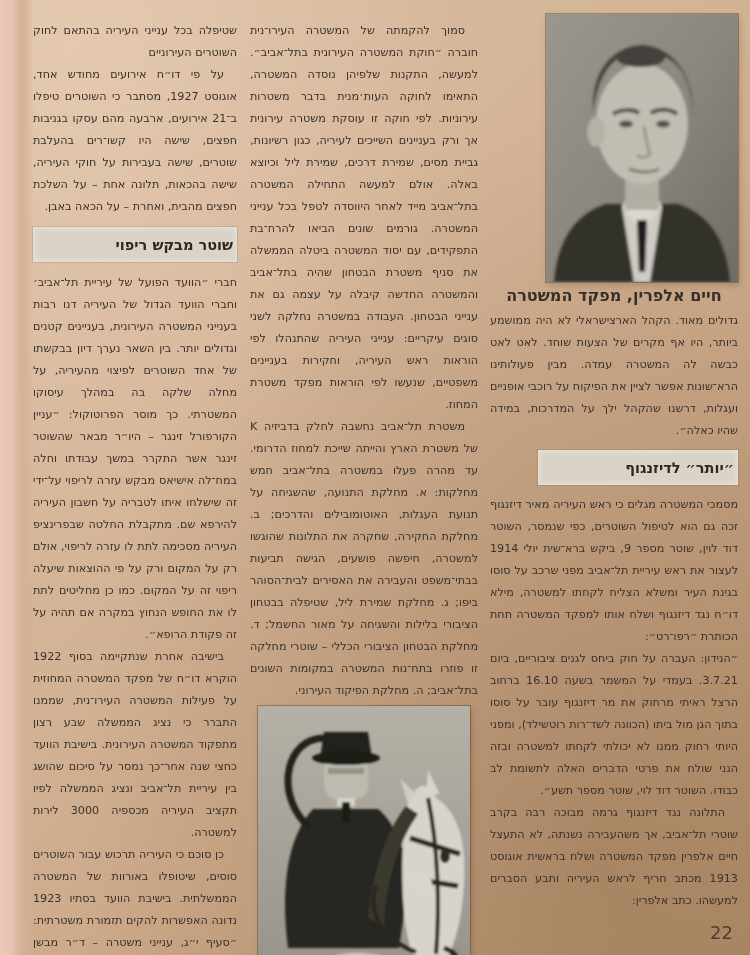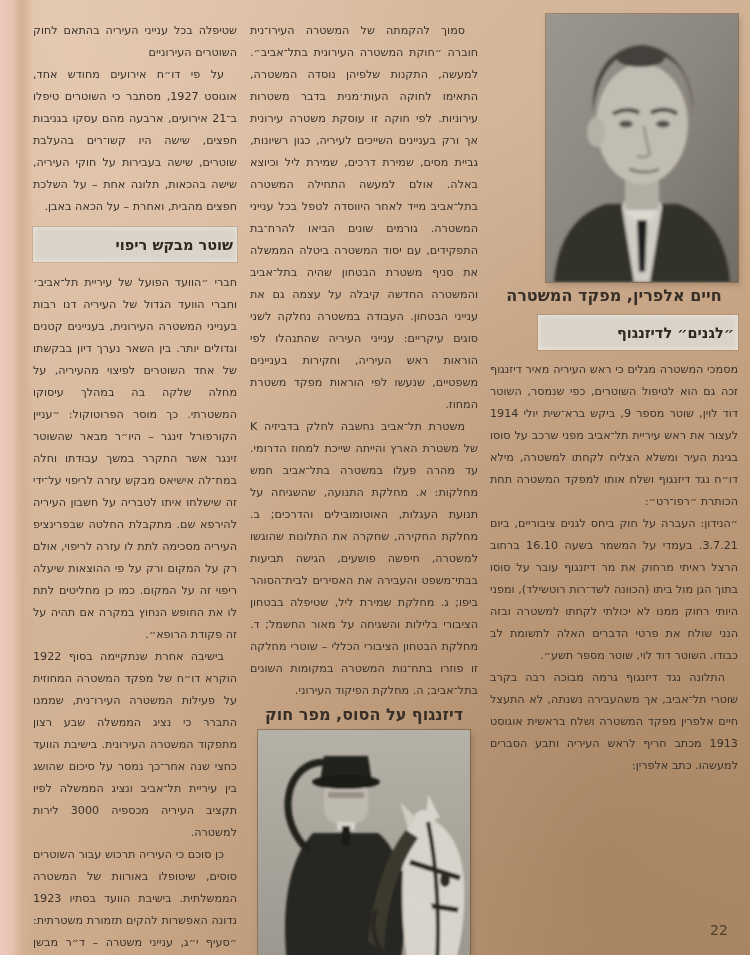--- a/index.html
+++ b/index.html
@@ -21,42 +21,41 @@
   .section-box{
     display:block;margin:9px 0 10px;padding:7px 4px 6px;
     background:#dad3c8;box-shadow:0 0 0 1px rgba(90,70,50,.15), inset 0 0 6px rgba(255,255,255,.5);
     text-align:right;font-weight:bold;font-size:14.5px;color:#30281f;text-indent:0;
   }
   .section-box-right{width:192px;margin:8px 0 9px;}
   .caption{font-size:16px;font-weight:bold;text-align:center;color:#372f27;margin:2px 0 3px;}
   .photo{position:relative;box-shadow:0 0 0 1px rgba(60,45,30,.35),2px 3px 6px rgba(70,50,30,.25);line-height:0;}
   .photo-portrait{width:192px;height:268px;margin:0 0 3px auto;}
   .photo-horse{width:212px;height:340px;margin:4px auto 0 auto;}
-  .page-number{position:absolute;left:710px;top:922px;font-size:14px;color:#4e3e2c;font-family:"DejaVu Sans",sans-serif;}
+  .page-number{position:absolute;left:710px;top:922px;font-size:18px;color:#4e3e2c;font-family:"DejaVu Sans",sans-serif;}
 </style>
 </head>
 <body>
 
 <div class="page">
 
   <div class="col col-left">
     <p class="noindent">שטיפלה בכל ענייני העיריה בהתאם לחוק השוטרים העירוניים</p>
     <p>על פי דו״ח אירועים מחודש אחד, אוגוסט 1927, מסתבר כי השוטרים טיפלו ב־21 אירועים, ארבעה מהם עסקו בגניבות חפצים, שישה היו קשו־רים בהעלבת שוטרים, שישה בעבירות על חוקי העיריה, שישה בהכאות, תלונה אחת – על השלכת חפצים מהבית, ואחרת – על הכאה באבן.</p>
     <div class="section-box">
       <span>שוטר מבקש ריפוי</span>
     </div>
     <p class="noindent">חברי ״הוועד הפועל של עיריית תל־אביב׳ וחברי הוועד הגדול של העיריה דנו רבות בענייני המשטרה העירונית, בעניינים קטנים וגדולים יותר. בין השאר נערך דיון בבקשתו של אחד השוטרים לפיצוי מהעיריה, על מחלה שלקה בה במהלך עיסוקו המשטרתי. כך מוסר הפרוטוקול: ״עניין הקורפורל זינגר – היו״ר מבאר שהשוטר זינגר אשר התקרר במשך עבודתו וחלה במח־לה אישיאס מבקש עזרה לריפוי על־ידי זה שישלחו איתו לטבריה על חשבון העיריה להירפא שם. מתקבלת החלטה שבפרינציפ העיריה מסכימה לתת לו עזרה לריפוי, אולם רק על המקום ורק על פי ההוצאות שיעלה ריפוי זה על המקום. כמו כן מחליטים לתת לו את החופש הנחוץ במקרה אם תהיה על זה פקודת הרופא״.</p>
     <p>בישיבה אחרת שנתקיימה בסוף 1922 הוקרא דו״ח של מפקד המשטרה המחוזית על פעילות המשטרה העירו־נית, שממנו התברר כי נציג הממשלה שבע רצון מתפקוד המשטרה העירונית. בישיבת הוועד כחצי שנה אחר־כך נמסר על סיכום שהושג בין עיריית תל־אביב ונציג הממשלה לפיו תקציב העיריה מכספיה 3000 לירות למשטרה.</p>
     <p>כן סוכם כי העיריה תרכוש עבור השוטרים סוסים, שיטופלו באורוות של המשטרה הממשלתית. בישיבת הוועד בסתיו 1923 נדונה האפשרות להקים תזמורת משטרתית: ״סעיף י״ג, ענייני משטרה – ד״ר מבשן מרצה: מפקד המשטרה הכניס הצעה לסדר בשביל השוטרים ומביניהם תזמורת חלילים כמו זו שישנה בירושלים. העניין צריך לעלות בסך הכל 60 לירות מצריות (באותם ימים היה עדיין המטבע המצרי המקובל בארץ) ומלבד זה נצטרך לקחת מנצח שישמש בתור שוטר במשכורת מיוחדת של 10 לי״מ בסך הכל, ובעד זה הוא ילמד את השוטרים לנגן ויכין אותם בשביל התזמורת. אחרי ברורים שונים שבהם מתברר כי ההצעה כשהיא לעצ־מה איננה בלתי מעניינת, אולם אי־אפשר להוציא אותה לפועל, מחליטים: לדחות לעת עתה את העניין עד אחרי שנסדר את כל ענייני המשטרה העומ־דים על הפרק״.</p>
   </div>
 
   <div class="col col-mid">
     <p>סמוך להקמתה של המשטרה העירו־נית חוברה ״חוקת המשטרה העירונית בתל־אביב״. למעשה, התקנות שלפיהן נוסדה המשטרה, התאימו לחוקה העות׳מנית בדבר משטרות עירוניות. לפי חוקה זו עוסקת משטרה עירונית אך ורק בעניינים השייכים לעיריה, כגון רשיונות, גביית מסים, שמירת דרכים, שמירת ליל וכיוצא באלה. אולם למעשה התחילה המשטרה בתל־אביב מייד לאחר היווסדה לטפל בכל ענייני המשטרה. גורמים שונים הביאו להרח־בת התפקידים, עם יסוד המשטרה ביטלה הממשלה את סניף משטרת הבטחון שהיה בתל־אביב והמשטרה החדשה קיבלה על עצמה גם את ענייני הבטחון. העבודה במשטרה נחלקה לשני סוגים עיקריים: ענייני העיריה שהתנהלו לפי הוראות ראש העיריה, וחקירות בעניינים משפטיים, שנעשו לפי הוראות מפקד משטרת המחוז.</p>
     <p>משטרת תל־אביב נחשבה לחלק בדביזיה K של משטרת הארץ והייתה שייכת למחוז הדרומי. עד מהרה פעלו במשטרה בתל־אביב חמש מחלקות: א. מחלקת התנועה, שהשגיחה על תנועת העגלות, האוטומובילים והדרכים; ב. מחלקת החקירה, שחקרה את התלונות שהוגשו למשטרה, חיפשה פושעים, הגישה תביעות בבתי־משפט והעבירה את האסירים לבית־הסוהר ביפו; ג. מחלקת שמירת ליל, שטיפלה בבטחון הציבורי בלילות והשגיחה על מאור החשמל; ד. מחלקת הבטחון הציבורי הכללי – שוטרי מחלקה זו פוזרו בתח־נות המשטרה במקומות השונים בתל־אביב; ה. מחלקת הפיקוד העירוני.</p>
-    <div class="caption">דיזנגוף על הסוס, מפר חוק</div>
     <div class="photo photo-horse">
       <svg width="212" height="340" viewBox="0 0 212 340">
         <defs>
           <linearGradient id="hbg" x1="0" y1="0" x2="0" y2="1">
             <stop offset="0" stop-color="#b6b1a7"></stop>
               <stop offset="0.6" stop-color="#a09b92"></stop>
               <stop offset="1" stop-color="#8d887f"></stop>
           </linearGradient>
           <filter id="soft2">
               <feGaussianBlur stdDeviation="1.1"></feGaussianBlur>
@@ -123,22 +122,23 @@
           <path d="M67,100 C75,95 87,95 93,99" stroke="#4e4a42" stroke-width="4" fill="none"></path>
           <path d="M105,99 C113,94 125,95 131,100" stroke="#4e4a42" stroke-width="4" fill="none"></path>
           <ellipse cx="80" cy="110" rx="7" ry="3.5" fill="#555048"></ellipse>
           <ellipse cx="117" cy="110" rx="7" ry="3.5" fill="#555048"></ellipse>
           <path d="M98,112 C100,126 102,134 104,140 C100,144 93,144 91,141" stroke="#9a958a" stroke-width="3" fill="none"></path>
           <path d="M83,155 C93,159 105,159 113,155" stroke="#7d786d" stroke-width="3" fill="none"></path>
         </g>
       </svg>
     </div>
     <div class="caption">חיים אלפרין, מפקד המשטרה</div>
+    <p class="noindent">גדולים מאוד. הקהל הארצישראלי לא היה ממושמע ביותר, היו אף מקרים של הצעות שוחד. לאט לאט כבשה לה המשטרה עמדה. מבין פעולותינו הרא־שונות אפשר לציין את הפיקוח על רוכבי אופניים ועגלות, דרשנו שהקהל ילך על המדרכות, במידה שהיו כאלה״.</p>
     <div class="section-box section-box-right">
-      <span>״לגנים״ לדיזנגוף</span>
+      <span>״יותר״ לדיזנגוף</span>
     </div>
     <p class="noindent">מסמכי המשטרה מגלים כי ראש העיריה מאיר דיזנגוף זכה גם הוא לטיפול השוטרים, כפי שנמסר, השוטר דוד לוין, שוטר מספר 9, ביקש ברא־שית יולי 1914 לעצור את ראש עיריית תל־אביב מפני שרכב על סוסו בגינת העיר ומשלא הצליח לקחתו למשטרה, מילא דו״ח נגד דיזנגוף ושלח אותו למפקד המשטרה תחת הכותרת ״רפו־רט״:</p>
     <p class="noindent">״הנידון: העברה על חוק ביחס לגנים ציבוריים, ביום 3.7.21. בעמדי על המשמר בשעה 16.10 ברחוב הרצל ראיתי מרחוק את מר דיזנגוף עובר על סוסו בתוך הגן מול ביתו (הכוונה לשד־רות רוטשילד), ומפני היותי רחוק ממנו לא יכולתי לקחתו למשטרה ובזה הנני שולח את פרטי הדברים האלה לתשומת לב כבודו. השוטר דוד לוי, שוטר מספר תשע״.</p>
     <p>התלונה נגד דיזנגוף גרמה מבוכה רבה בקרב שוטרי תל־אביב, אך משהעבירה נשנתה, לא התעצל חיים אלפרין מפקד המשטרה ושלח בראשית אוגוסט 1913 מכתב חריף לראש העיריה ותבע הסברים למעשהו. כתב אלפרין:</p>
   </div>
 
   <div class="page-number">22</div>
 </div>
 
 </body></html>

